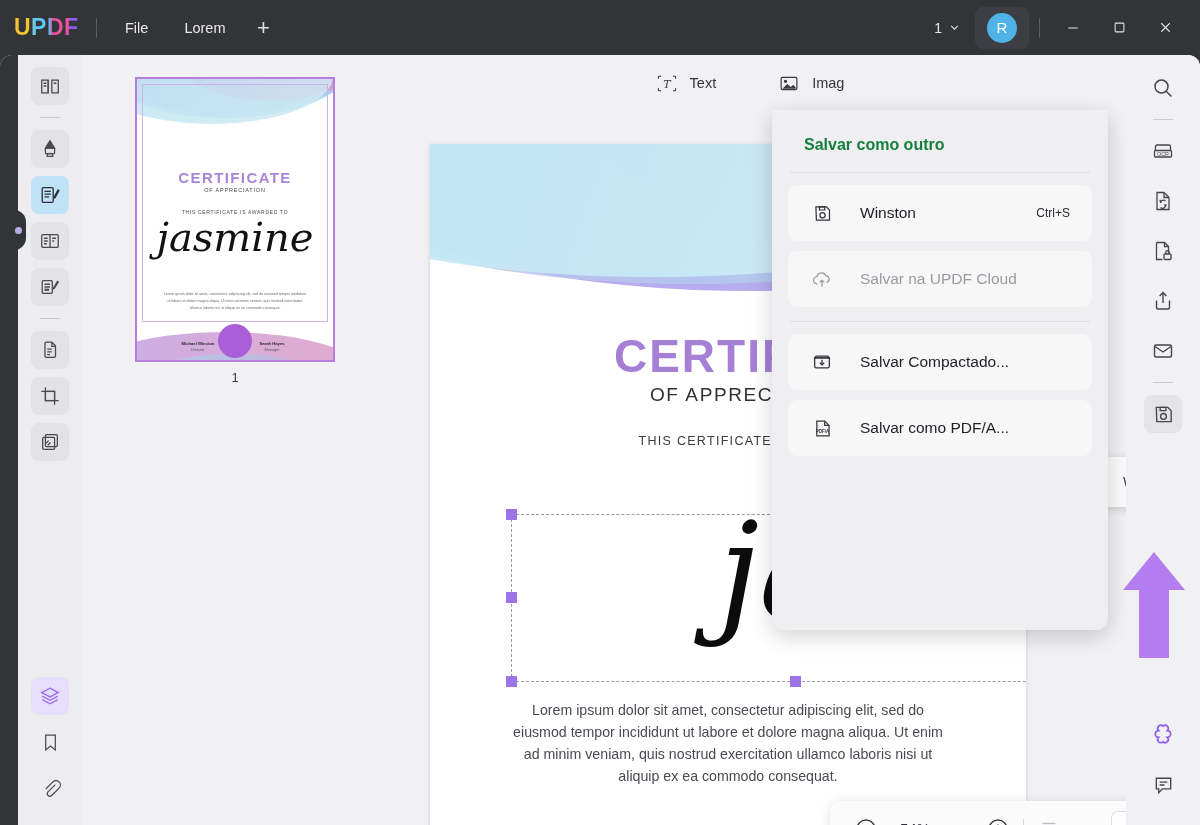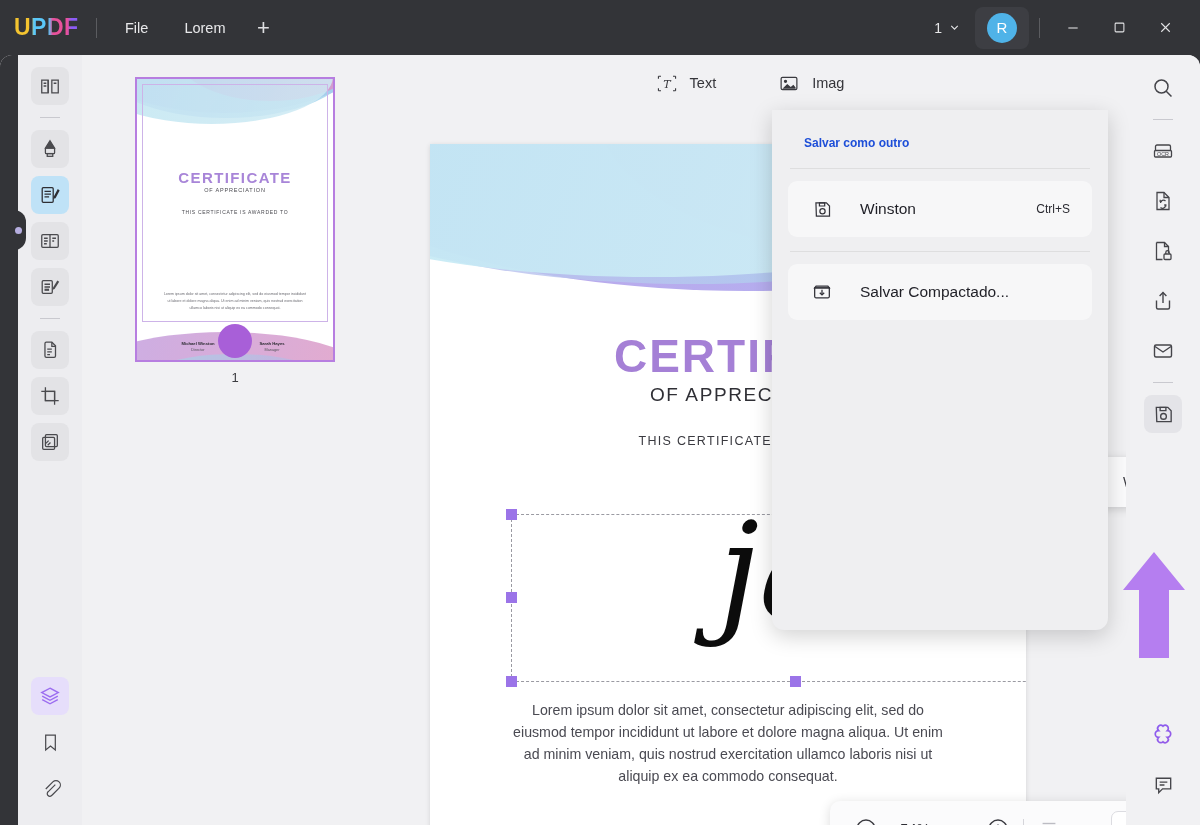--- a/index.html
+++ b/index.html
@@ -179,21 +179,21 @@
 
   
   #bigarrow{ position:absolute; right:13px; top:495px; width:66px; height:110px; z-index:10;}
 
   
   #menu{
     position:absolute; left:772px; top:55px; width:336px; height:520px;
     background:#efeff1; border-radius:0 0 12px 12px; box-shadow:0 6px 22px rgba(0,0,0,.18);
     z-index:40; padding:0 16px;
   }
-  #menu-title{ font-size:12px; font-weight:bold; color:#1d4ed8; padding:26px 16px 18px 16px;}
+  #menu-title{ font-size:16px; font-weight:bold; color:#15803d; padding:26px 16px 18px 16px;}
   .menu-hr{ height:1px; background:#dededf; margin:0 2px 12px 2px;}
   .menu-item{
     height:56px; background:#f7f7f8; border-radius:9px; display:flex; align-items:center;
     padding:0 22px; margin-bottom:10px; gap:26px;
   }
   .menu-item .mi-icon{ width:24px;height:24px;display:flex;align-items:center;justify-content:center;color:#33333a;}
   .menu-item .mi-label{ font-size:15.5px; color:#1f1f26; white-space:nowrap;}
   .menu-item .mi-key{ margin-left:auto; font-size:12px; color:#2a2a31;}
   .menu-item.disabled .mi-icon,
   .menu-item.disabled .mi-label{ color:#9a9aa2; }
@@ -343,20 +343,21 @@
           <div class="wave" style="left:-30%;top:-34%;width:150%;height:46%;background:linear-gradient(120deg,#c0a6e8,#b9b0ef);opacity:.95;"></div>
           <div class="wave" style="left:-20%;top:-26%;width:130%;height:40%;background:linear-gradient(120deg,#cbb6ee,#9bd9ec);opacity:.8;"></div>
           <div class="wave" style="left:18%;top:-30%;width:100%;height:38%;background:linear-gradient(120deg,#b07fd8,#e59ac6);opacity:.85;"></div>
           <div class="wave" style="left:-24%;top:-18%;width:124%;height:34%;background:linear-gradient(110deg,#bfe6f2,#cfeaf4);opacity:.85;"></div>
           <div class="wave" style="left:-30%;bottom:-24%;width:150%;height:34%;background:linear-gradient(110deg,#c4a9e6,#e6a3c7);opacity:.92;"></div>
           <div class="wave" style="left:-10%;bottom:-30%;width:120%;height:32%;background:linear-gradient(110deg,#a7d8e8,#c8a7e0);opacity:.8;"></div>
           <div class="inner-border"></div>
           <div class="m-title">CERTIFICATE</div>
           <div class="m-sub">OF APPRECIATION</div>
           <div class="m-awarded">THIS CERTIFICATE IS AWARDED TO</div>
+          <div class="m-sig">jasmine</div>
           <div class="m-body">Lorem ipsum dolor sit amet, consectetur adipiscing elit, sed do eiusmod tempor incididunt ut labore et dolore magna aliqua. Ut enim ad minim veniam, quis nostrud exercitation ullamco laboris nisi ut aliquip ex ea commodo consequat.</div>
           <div class="m-seal"></div>
           <div class="m-n1">Michael Winston</div>
           <div class="m-r1">Director</div>
           <div class="m-n2">Sarah Hayes</div>
           <div class="m-r2">Manager</div>
         </div>
       </div>
       <div id="thumbnum">1</div>
     </div>
@@ -586,33 +587,55 @@
             <path d="M4.5 4.5h12l3.5 3.5v11.5h-15z"></path>
               <path d="M8.5 4.5h6v3.5h-6z"></path>
               <circle cx="12" cy="14" r="3"></circle>
           </svg>
         </span>
         <span class="mi-label">Winston</span>
         <span class="mi-key">Ctrl+S</span>
       </div>
 
 
+      <div class="menu-item disabled">
+        <span class="mi-icon">
+          <svg width="22" height="22" viewBox="0 0 24 24" fill="none" stroke="currentColor" stroke-width="1.4">
+            <path d="M7 17.5a4 4 0 0 1-.4-8 5 5 0 0 1 9.6-1 3.6 3.6 0 0 1 .8 7.1"></path>
+            <line x1="12" y1="20.5" x2="12" y2="13.5"></line>
+              <polyline points="9.6 15.6 12 13.2 14.4 15.6"></polyline>
+          </svg>
+        </span>
+        <span class="mi-label">Salvar na UPDF Cloud</span>
+        <span class="mi-key"></span>
+      </div>
 
       <div class="menu-hr" style="margin-top:14px"></div>
 
 
       <div class="menu-item">
         <span class="mi-icon">
           <svg width="22" height="22" viewBox="0 0 24 24" fill="none" stroke="currentColor" stroke-width="1.4">
             <path d="M4 7.5h16v9.5a1.3 1.3 0 0 1-1.3 1.3H5.3A1.3 1.3 0 0 1 4 17V7.5z"></path>
             <path d="M5.6 5.5h12.8L20 7.5H4z"></path>
             <line x1="12" y1="9.5" x2="12" y2="15"></line>
               <polyline points="9.6 12.8 12 15.2 14.4 12.8"></polyline>
           </svg>
         </span>
         <span class="mi-label">Salvar Compactado...</span>
         <span class="mi-key"></span>
       </div>
 
+      <div class="menu-item">
+        <span class="mi-icon">
+          <svg width="21" height="21" viewBox="0 0 24 24" fill="none" stroke="currentColor" stroke-width="1.4">
+            <path d="M5.5 3.5h9l5 5v12h-14z"></path>
+              <path d="M14.5 3.5V8.5h5"></path>
+            <text x="12" y="17.4" font-size="5.2" font-family="Liberation Sans, sans-serif" font-weight="bold" fill="currentColor" stroke="none" text-anchor="middle">PDF/A</text>
+          </svg>
+        </span>
+        <span class="mi-label">Salvar como PDF/A...</span>
+        <span class="mi-key"></span>
+      </div>
     </div>
 
   </div>
 </div>
 
 </body></html>

